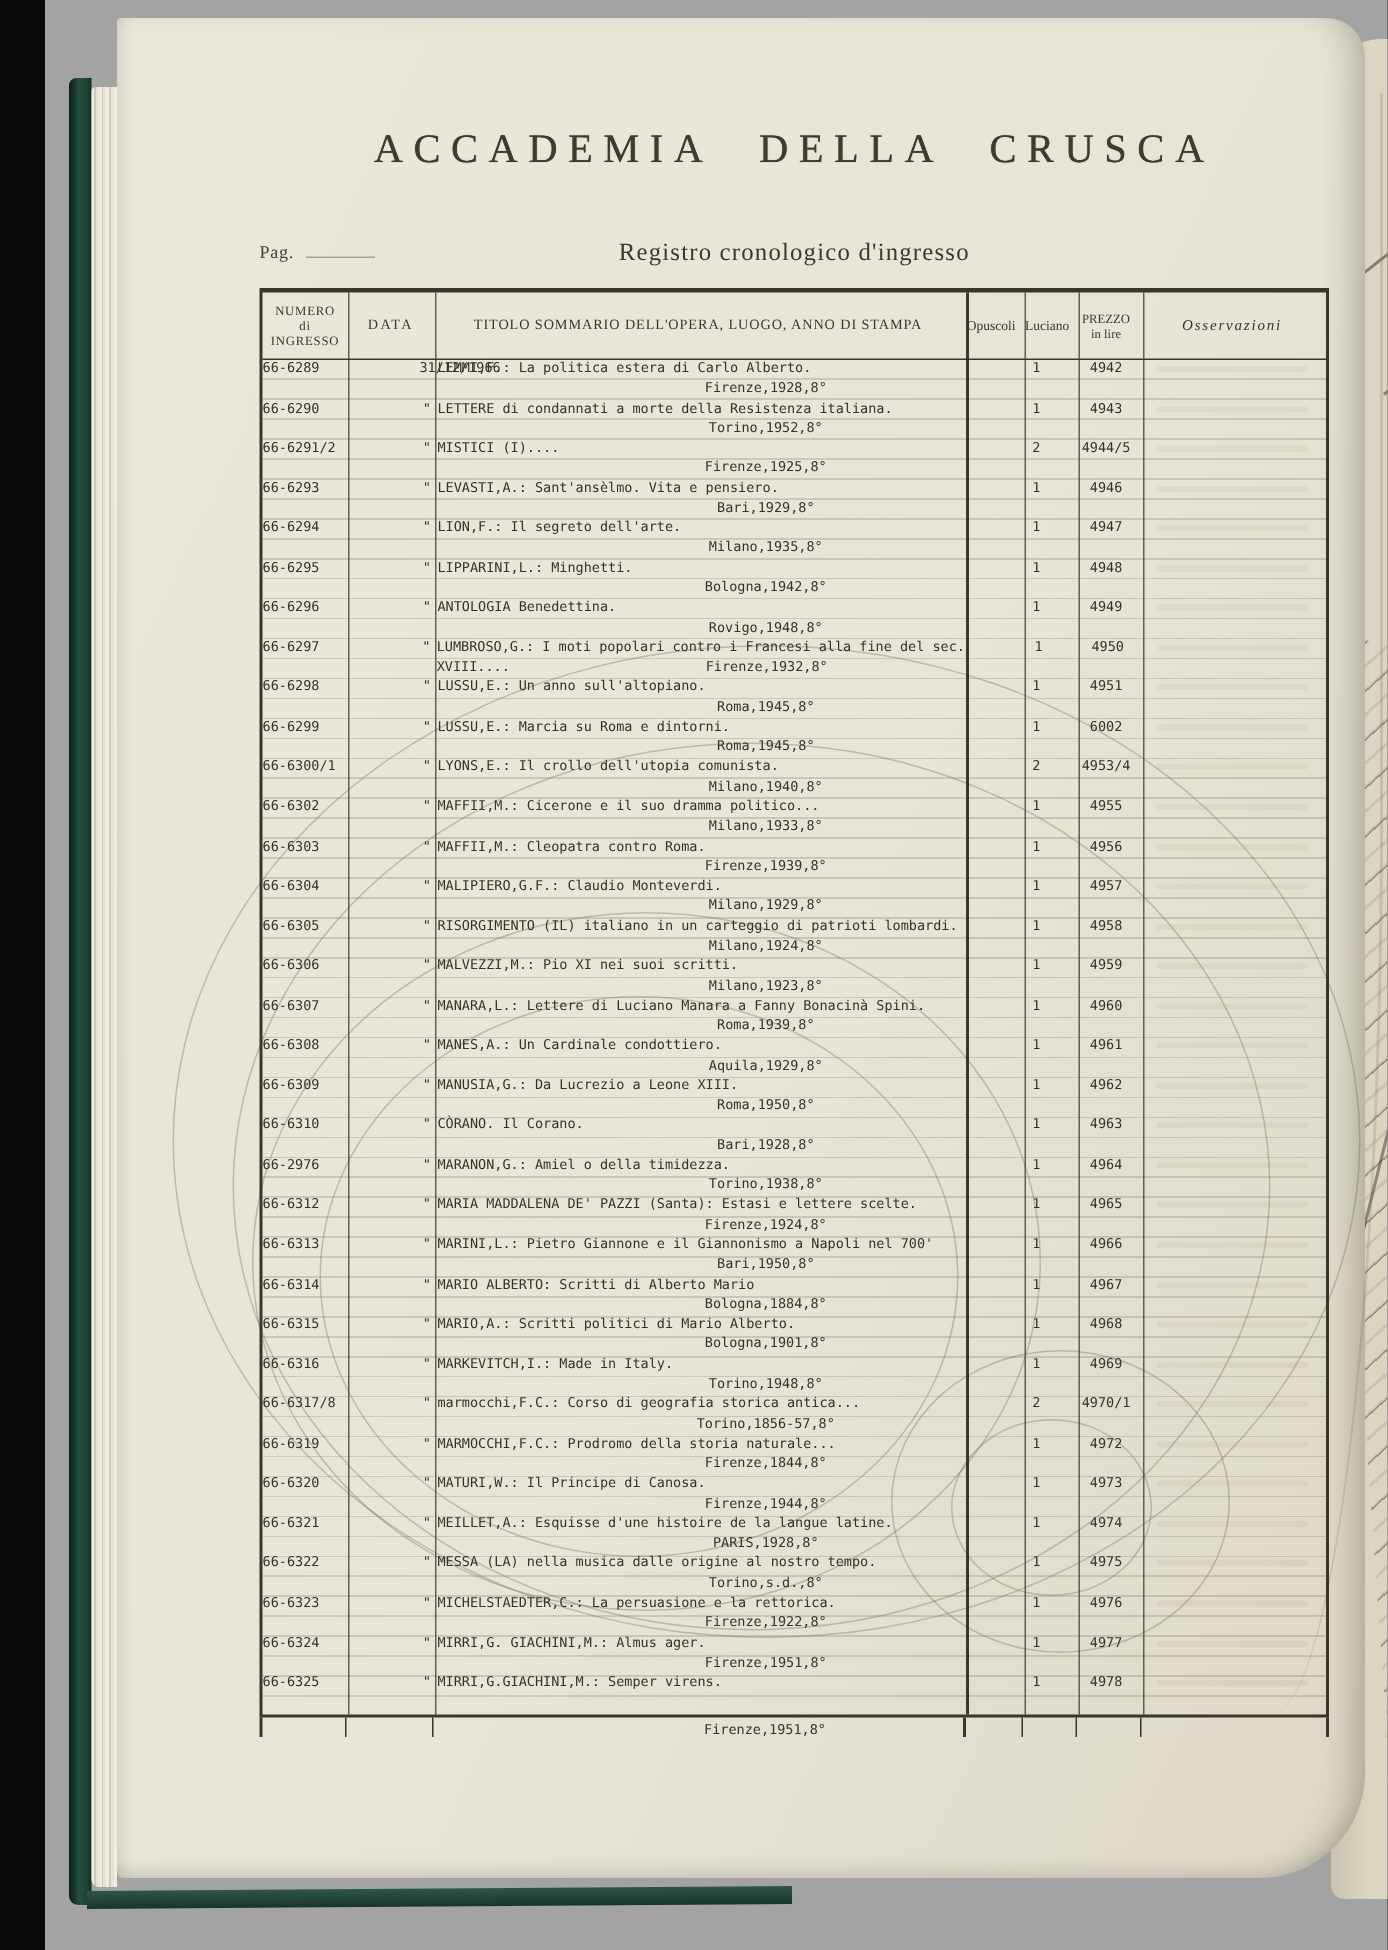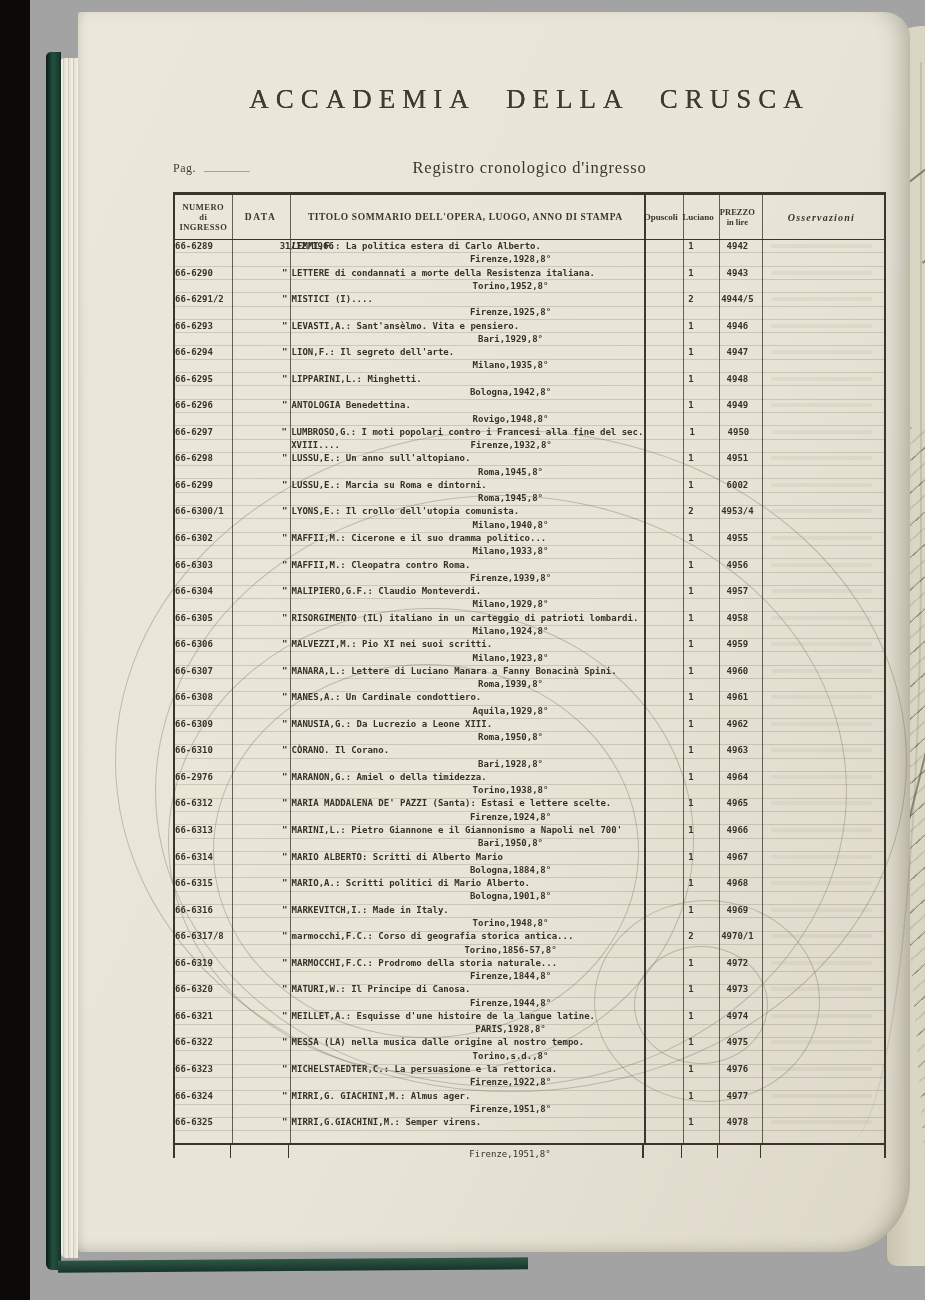--- a/index.html
+++ b/index.html
@@ -45,21 +45,21 @@
   .masthead .inst{font-size:27px;letter-spacing:7px;word-spacing:18px;color:#403b2f;
         text-shadow:0 0 0.5px #403b2f;}
   .subhead{position:absolute;left:95px;top:146px;width:713px;height:22px;}
   .pag{position:absolute;left:0;top:3px;font-size:12px;color:#44402f;letter-spacing:0.5px;}
   .pag-line{display:inline-block;width:46px;height:10px;margin-left:8px;
         border-bottom:1px solid rgba(110,104,86,0.55);}
   .reg-title{display:block;text-align:center;font-size:16.5px;letter-spacing:0.8px;color:#3c372c;}
 
   
   .reg-table{position:absolute;left:95px;top:180px;width:713px;height:953px;box-sizing:border-box;
-        border:2px solid #3a362c;border-top-width:3px;font-weight:bold;}
+        border:2px solid #3a362c;border-top-width:3px;}
   .thead{position:relative;height:45px;box-sizing:border-box;border-bottom:1.5px solid #39352b;
         display:flex;align-items:stretch;color:#3a362b;}
   .th{display:flex;flex-direction:column;align-items:center;justify-content:center;text-align:center;}
   .th-numero{width:57px;font-size:8.5px;line-height:10px;letter-spacing:0.5px;}
   .th-data{width:58px;font-size:9.5px;letter-spacing:1.5px;}
   .th-titolo{width:354px;font-size:9.5px;letter-spacing:0.6px;}
   .th-opuscoli,.th-volumi{font-size:9px;}
   .th-opuscoli{width:39px;}
   .th-volumi{width:36px;}
   .th-prezzo{width:43px;font-size:8.5px;line-height:10px;}

